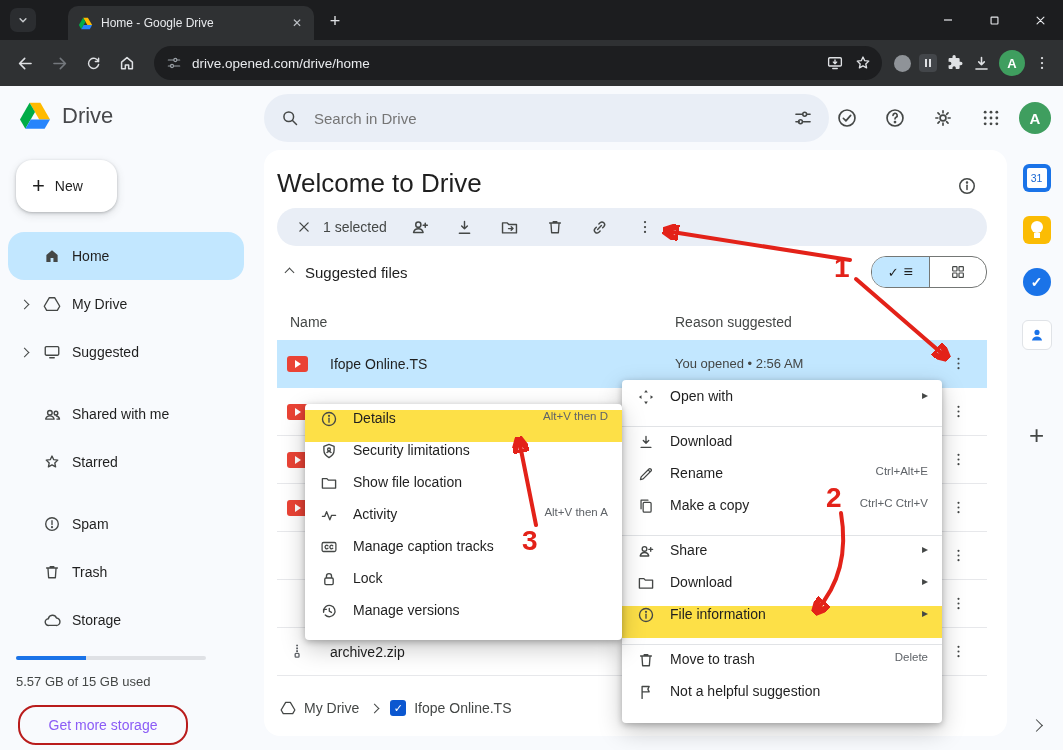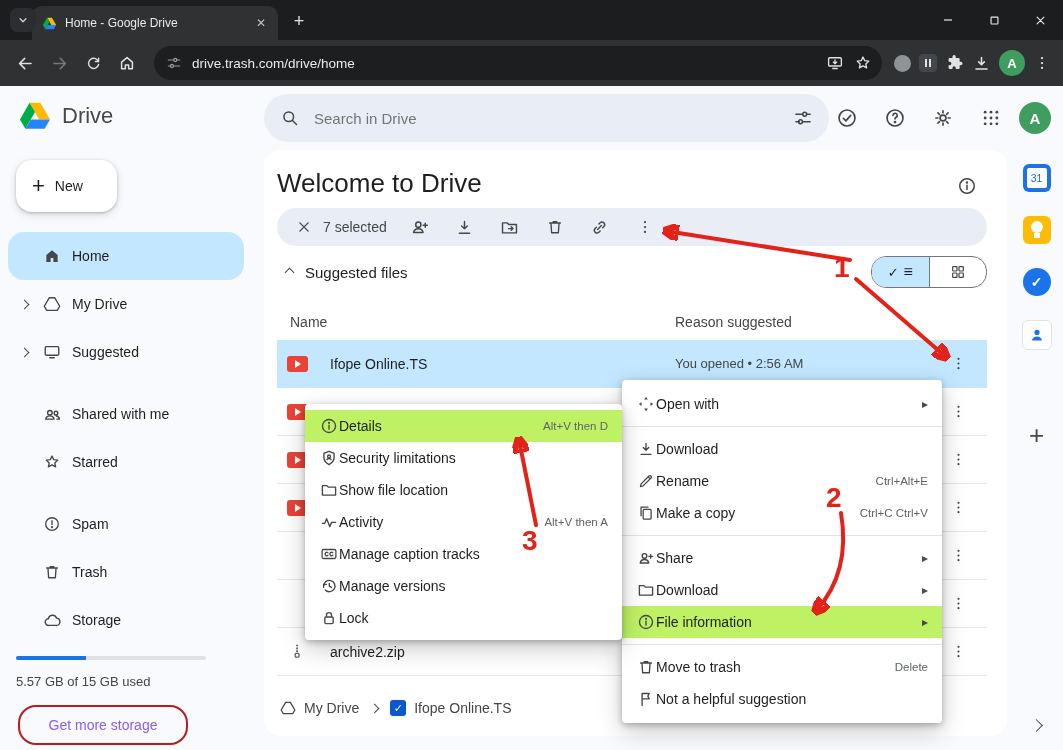--- a/index.html
+++ b/index.html
@@ -4,21 +4,21 @@
 <style>
   html,body{margin:0;padding:0;background:#000;}
   .window{position:relative;width:1063px;height:750px;overflow:hidden;background:#f8fafd;
     font-family:"Liberation Sans",sans-serif;-webkit-font-smoothing:antialiased;}
   svg{display:block}
   .ic{display:flex;align-items:center;justify-content:center}
 
   
   .titlebar{position:absolute;left:0;top:0;right:0;height:40px;background:#1c1d1f;display:flex;align-items:flex-end}
   .tab-list-btn{position:absolute;left:10px;top:8px;width:26px;height:24px;border-radius:7px;background:#2b2d30;color:#c7cacd;display:flex;align-items:center;justify-content:center}
-  .tab{margin-left:32px;height:34px;width:228px;background:#2f3133;border-radius:10px 10px 0 0;display:flex;align-items:center;gap:8px;padding:0 8px 0 10px;color:#e8eaed;font-size:12px}
+  .tab{margin-left:68px;height:34px;width:228px;background:#2f3133;border-radius:10px 10px 0 0;display:flex;align-items:center;gap:8px;padding:0 8px 0 10px;color:#e8eaed;font-size:12px}
   .tab-title{flex:1;white-space:nowrap;overflow:hidden;text-overflow:ellipsis}
   .tab-close{width:18px;height:18px;border-radius:50%;display:flex;align-items:center;justify-content:center;color:#bdc1c6;font-size:12px}
   .newtab-btn{width:26px;height:26px;margin:0 0 6px 8px;border-radius:50%;color:#dfe1e4;font-size:18px;display:flex;align-items:center;justify-content:center}
   .win-controls{position:absolute;right:0;top:0;height:40px;display:flex}
   .win-btn{width:46px;height:40px;display:flex;align-items:center;justify-content:center;color:#e8eaed}
 
   .toolbar{position:absolute;left:0;top:40px;right:0;height:46px;background:#2f3133;display:flex;align-items:center;padding:0 8px}
   .tbtn{width:34px;height:34px;border-radius:50%;display:flex;align-items:center;justify-content:center;color:#dfe1e4;flex:0 0 auto}
   .tbtn.disabled{color:#74787d}
   .url-pill{flex:1;height:34px;margin:0 10px;border-radius:17px;background:#1d1e20;display:flex;align-items:center;gap:10px;padding:0 10px 0 12px;color:#e8eaed;font-size:13.5px;min-width:0}
@@ -105,22 +105,22 @@
   .rdots{position:absolute;right:14px;width:30px;height:30px;display:flex;align-items:center;justify-content:center;color:#444746}
 
   .crumbs{position:absolute;left:16px;top:540px;height:36px;display:flex;align-items:center;gap:12px;font-size:14px;font-weight:500;color:#444746}
   .crumb{display:flex;align-items:center;gap:8px}
   .cb{width:16px;height:16px;border-radius:3px;background:#0b57d0;color:#fff;font-size:11px;display:flex;align-items:center;justify-content:center}
 
   
   .menu{position:absolute;background:#fff;border-radius:4px;box-shadow:0 2px 6px rgba(0,0,0,.25),0 8px 24px rgba(0,0,0,.22);padding:6px 0;box-sizing:border-box}
   .submenu{left:305px;top:404px;width:317px;z-index:30}
   .cmenu{left:622px;top:380px;width:320px;z-index:29;padding:8px 0}
-  .mi{height:32px;display:flex;align-items:center;padding:0 14px;font-size:14px;color:#1f1f1f}
-  .mi.hl{background:#bef264}
+  .mi{height:32px;display:flex;align-items:flex-start;gap:14px;padding:0 14px;font-size:14px;color:#1f1f1f}
+  .mi.hl{background:#fde047}
   .mic{width:20px;color:#444746;display:flex;align-items:center;justify-content:center;flex:0 0 auto}
   .mlbl{flex:1;white-space:nowrap}
   .msc{font-size:11.5px;color:#5f6368;white-space:nowrap}
   .marrow{color:#444746;font-size:12px}
   .mhr{height:1px;background:#e1e3e6;margin:6px 0}
 
   
   .ann{position:absolute;left:0;top:0;z-index:50;pointer-events:none}
   .ann line,.ann path{stroke:#e32219;stroke-width:4;fill:none;stroke-linecap:round}
   .ann text{fill:#e32219;font-size:28px;font-weight:700;font-family:"Liberation Sans",sans-serif}
@@ -193,21 +193,21 @@
       </div>
 
     <div class="url-pill">
       <span class="ic" style="color:#9aa0a6">
           <svg width="16" height="16" viewBox="0 0 24 24" fill="none" stroke="currentColor" stroke-width="1.8" stroke-linecap="round">
             <path d="M3.5 7.5h8M16.5 7.5h4M3.5 16.5h4M12.5 16.5h8"></path>
             <circle cx="14" cy="7.5" r="2.3"></circle>
             <circle cx="9" cy="16.5" r="2.3"></circle>
           </svg>
         </span>
-      <span class="url-text">drive.trash.com/drive/home</span>
+      <span class="url-text">drive.opened.com/drive/home</span>
       <span class="pill-spacer"></span>
       <span class="ic" style="color:#dfe1e4">
           <svg width="18" height="18" viewBox="0 0 24 24" fill="none" stroke="currentColor" stroke-width="1.8" stroke-linecap="round" stroke-linejoin="round">
             <rect x="3.5" y="5" width="17" height="11" rx="1.5"></rect>
             <path d="M12 8v5m0 0 2.2-2.2M12 13l-2.2-2.2M9 19.3h6"></path>
           </svg>
         </span>
       <span class="ic" style="color:#dfe1e4">
           <svg width="18" height="18" viewBox="0 0 24 24" fill="none" stroke="currentColor" stroke-width="1.8" stroke-linejoin="round">
             <path d="M12 4l2.3 4.9 5.4.6-4 3.7 1.1 5.3L12 15.8l-4.8 2.7 1.1-5.3-4-3.7 5.4-.6z"></path>
@@ -444,21 +444,21 @@
             <circle cx="12" cy="7.8" r=".6" fill="currentColor"></circle>
           </svg>
         </span>
 
       <div class="sel-toolbar">
         <span class="stb">
             <svg width="18" height="18" viewBox="0 0 24 24" fill="none" stroke="currentColor" stroke-width="1.8" stroke-linecap="round">
               <path d="M6.5 6.5l11 11M17.5 6.5l-11 11"></path>
             </svg>
           </span>
-        <span class="sel-count">7 selected</span>
+        <span class="sel-count">1 selected</span>
         <span class="stb">
             <svg width="20" height="20" viewBox="0 0 24 24" fill="none" stroke="currentColor" stroke-width="1.8" stroke-linecap="round" stroke-linejoin="round">
               <circle cx="10" cy="9.2" r="3.1"></circle>
               <path d="M4.3 18.6c.6-3 3-4.6 5.7-4.6s5.1 1.6 5.7 4.6z"></path>
               <path d="M18.3 7.4v5M15.8 9.9h5"></path>
             </svg>
           </span>
         <span class="stb">
             <svg width="19" height="19" viewBox="0 0 24 24" fill="none" stroke="currentColor" stroke-width="1.8" stroke-linecap="round" stroke-linejoin="round">
               <path d="M12 4.5v9.2m0 0 3.6-3.6M12 13.7 8.4 10.1"></path>
@@ -680,36 +680,36 @@
       <span class="mic">
           <svg width="18" height="18" viewBox="0 0 24 24" fill="none" stroke="currentColor" stroke-width="1.7" stroke-linecap="round">
             <rect x="2.8" y="6" width="18.4" height="12" rx="2"></rect>
             <path d="M10.6 10.3a2.3 2.3 0 1 0 0 3.4M17 10.3a2.3 2.3 0 1 0 0 3.4"></path>
           </svg>
         </span>
       <span class="mlbl">Manage caption tracks</span>
     </div>
     <div class="mi">
       <span class="mic">
+          <svg width="18" height="18" viewBox="0 0 24 24" fill="none" stroke="currentColor" stroke-width="1.8" stroke-linejoin="round">
+            <rect x="6.4" y="10.6" width="11.2" height="8.8" rx="1.6"></rect>
+            <path d="M8.6 10.6V8.2a3.4 3.4 0 0 1 6.8 0v2.4"></path>
+          </svg>
+        </span>
+      <span class="mlbl">Lock</span>
+    </div>
+    <div class="mi">
+      <span class="mic">
           <svg width="18" height="18" viewBox="0 0 24 24" fill="none" stroke="currentColor" stroke-width="1.8" stroke-linecap="round" stroke-linejoin="round">
             <path d="M4.8 12a7.6 7.6 0 1 1 2.2 5.4"></path>
             <path d="M4.8 13.6V9.8h3.8"></path>
             <path d="M12.4 8.4v3.8l2.9 1.7"></path>
           </svg>
         </span>
       <span class="mlbl">Manage versions</span>
-    </div>
-    <div class="mi">
-      <span class="mic">
-          <svg width="18" height="18" viewBox="0 0 24 24" fill="none" stroke="currentColor" stroke-width="1.8" stroke-linejoin="round">
-            <rect x="6.4" y="10.6" width="11.2" height="8.8" rx="1.6"></rect>
-            <path d="M8.6 10.6V8.2a3.4 3.4 0 0 1 6.8 0v2.4"></path>
-          </svg>
-        </span>
-      <span class="mlbl">Lock</span>
     </div>
   </div>
 
   <div class="menu cmenu">
     <div class="mi">
       <span class="mic">
           <svg width="18" height="18" viewBox="0 0 24 24">
             <g fill="currentColor">
               <path d="M12 2.5 14.5 6h-5zM12 21.5 9.5 18h5zM2.5 12 6 9.5v5zM21.5 12 18 14.5v-5z"></path>
             </g>

